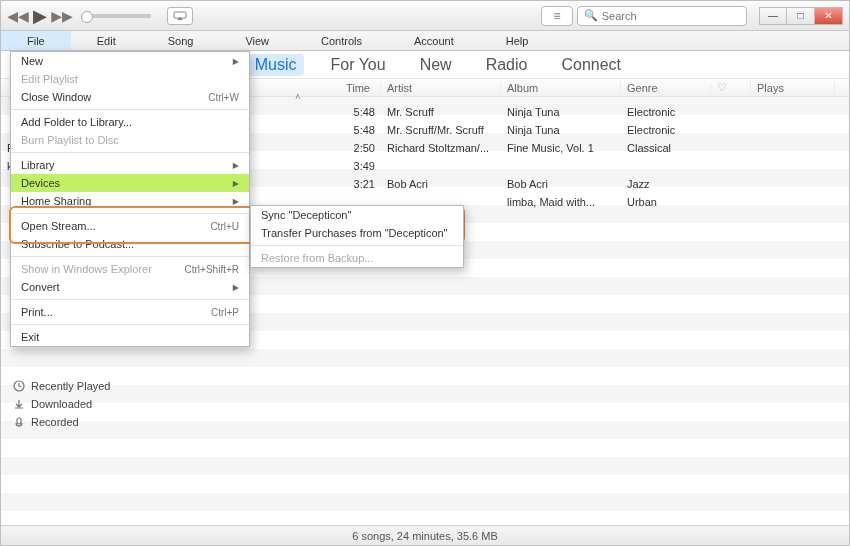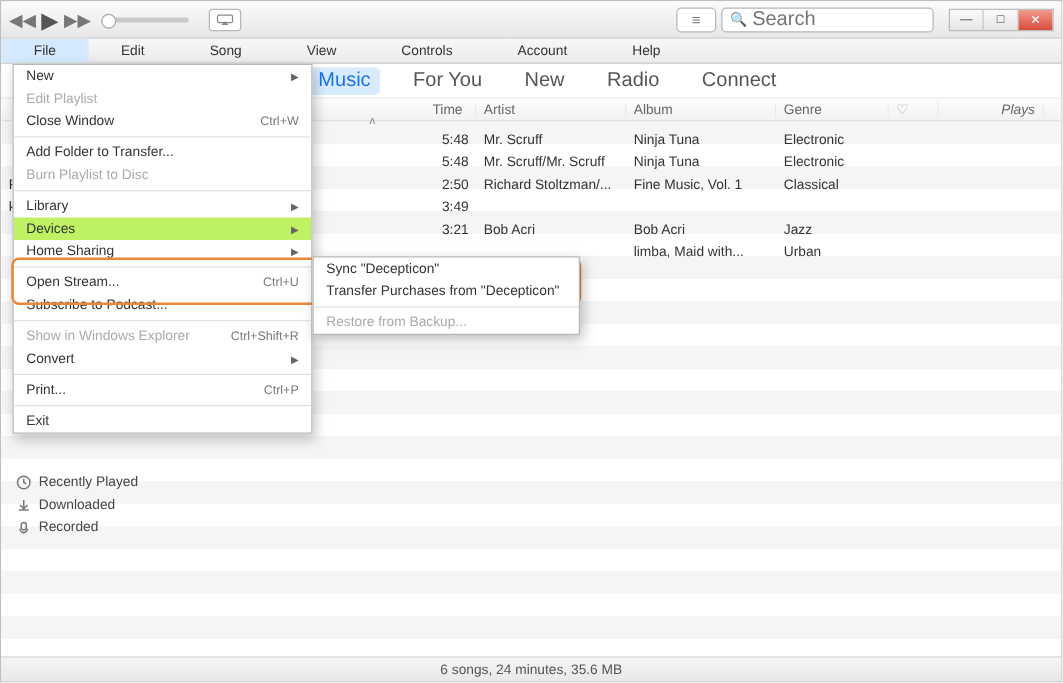--- a/index.html
+++ b/index.html
@@ -12,21 +12,21 @@
   .play { font-size: 18px; color: #555; }
   .vol-slider { width: 70px; height: 4px; background: #c9c9c9; border-radius: 2px; margin: 0 8px; position: relative; }
   .vol-slider::after { content: ''; position: absolute; left: 0; top: -3px; width: 10px; height: 10px; border-radius: 50%; background: #fff; border: 1px solid #aaa; }
   .airplay { width: 26px; height: 18px; border: 1px solid #b8b8b8; border-radius: 3px; margin-left: 8px; background: #fff; display:flex; align-items:center; justify-content:center; }
 
   .apple-center { position: absolute; left: 50%; transform: translateX(-50%); color: #8a8a8a; font-size: 18px; }
 
   .top-right { margin-left: auto; display: flex; align-items: center; gap: 4px; }
   .list-btn { width: 32px; height: 20px; border: 1px solid #b8b8b8; border-radius: 4px; background: #fff; display:flex; align-items:center; justify-content:center; color:#777; font-size:12px;}
   .search-wrap { width: 170px; height: 20px; border: 1px solid #b8b8b8; border-radius: 4px; background: #fff; display: flex; align-items: center; padding: 0 6px; gap: 4px; }
-  .search-wrap input { border: none; outline: none; font-size: 16px; width: 100%; background: transparent; }
+  .search-wrap input { border: none; outline: none; font-size: 11px; width: 100%; background: transparent; }
   .search-wrap .mag { color:#999; font-size:11px;}
   .win-ctrls { display: flex; gap: 0; margin-left: 8px; }
   .win-ctrl { width: 28px; height: 18px; border: 1px solid #bdbdbd; background: linear-gradient(#fafafa,#e6e6e6); display:flex; align-items:center; justify-content:center; font-size:10px; color:#444;}
   .win-ctrl + .win-ctrl { border-left: none; }
   .win-ctrl.close { background: linear-gradient(#f29a8e,#d94b3a); color:#fff; }
 
   
   .menubar { height: 20px; background: linear-gradient(#f7f7f7,#ececec); border-bottom: 1px solid #c7c7c7; display: flex; align-items: stretch; font-size: 11px; color: #333; position: relative; z-index: 50; }
   .menubar .mitem { padding: 0 26px; display:flex; align-items:center; cursor: default;}
   .menubar .mitem.open { background: #d6eaff; }
@@ -39,21 +39,21 @@
   
   .content-area { flex: 1; background: #fff; position: relative; overflow: hidden; }
   .stripes { position: absolute; inset: 0; background: repeating-linear-gradient(#ffffff 0 18px, #f5f5f5 18px 36px); }
 
   
   .table { position: absolute; left: 0; right: 0; top: 0; }
   .thead, .trow { display: grid; grid-template-columns: 250px 70px 60px 120px 120px 90px 40px 84px; font-size: 11px; height: 18px; align-items: center; background: transparent;}
   .thead { color:#666; background: linear-gradient(#fdfdfd,#f2f2f2); border-bottom:1px solid #e2e2e2; position: sticky; top:0; }
   .thead .cell { border-right: 1px solid #ebebeb; padding: 0 6px; text-align: left; position: relative;}
   .thead .time-col, .trow .time-col { text-align: right; padding-right: 10px;}
-  .thead .plays-col { text-align: right; font-style: italic;}
+  .thead .plays-col { text-align: left;}
   .thead .sort-caret { position:absolute; right:20px; top:3px; font-size:9px; color:#888;}
   .trow .cell { padding: 0 6px; white-space: nowrap; overflow: hidden; text-overflow: ellipsis; color:#333;margin-top:12px;}
   .heart { color:#aaa; font-size:11px; text-align:center;}
 
   
   .side-list { position:absolute; left: 12px; top: 298px; font-size: 11px; color:#444;}
   .side-list .srow { height: 18px; display:flex; align-items:center; gap:6px;}
   .side-list svg { width:12px; height:12px; stroke:#777; fill:none; stroke-width:1.2;}
 
   
@@ -122,21 +122,21 @@
         </div>
       <div class="mitemx disabled">
           <span>Edit Playlist</span>
         </div>
       <div class="mitemx">
           <span>Close Window</span>
           <span class="kbd">Ctrl+W</span>
         </div>
       <div class="msep"></div>
       <div class="mitemx">
-          <span>Add Folder to Transfer...</span>
+          <span>Add Folder to Library...</span>
         </div>
       <div class="mitemx disabled">
           <span>Burn Playlist to Disc</span>
         </div>
       <div class="msep"></div>
       <div class="mitemx has-sub">
           <span>Library</span>
         </div>
       <div class="mitemx has-sub highlight">
           <span>Devices</span>

